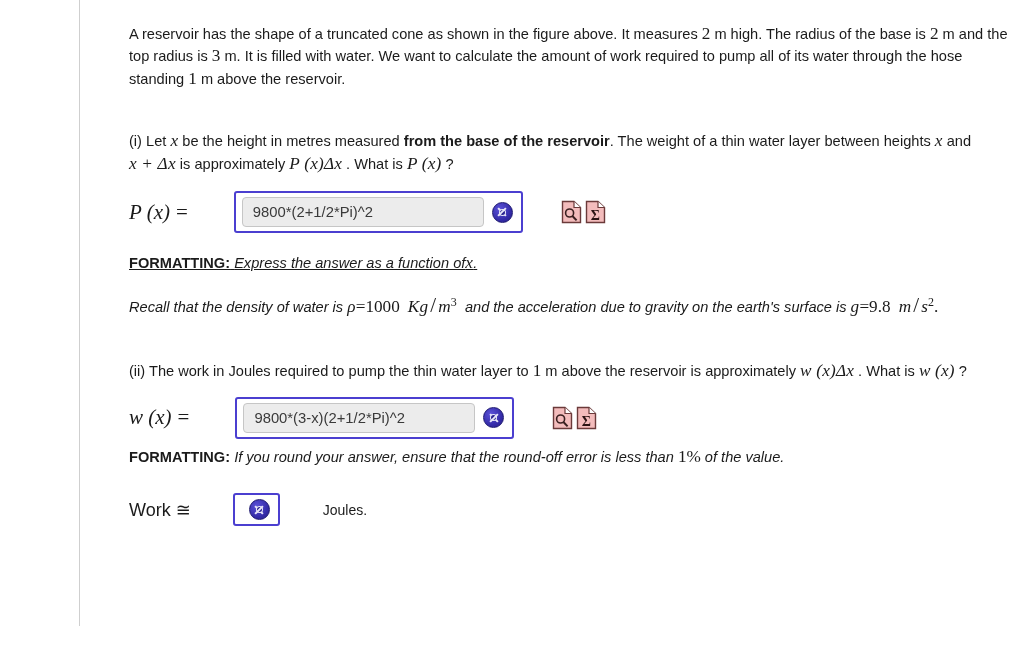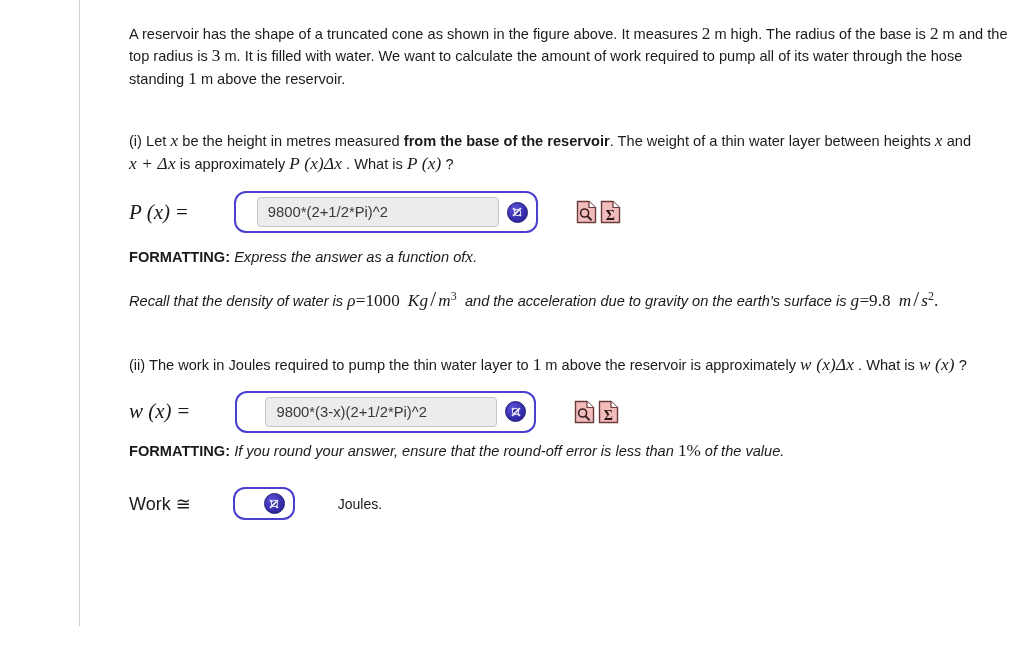--- a/index.html
+++ b/index.html
@@ -92,23 +92,23 @@
   }
 
   
   .answer-row {
     display: flex;
     align-items: center;
     gap: 32px;
   }
   .field-wrap {
     border: 2px solid #4B3FD0;
-    border-radius: 12px;
+    border-radius: 3px;
     background: #ffffff;
-    padding: 4px 5px 4px 21px;
+    padding: 4px 5px 4px 6px;
     display: flex;
     align-items: center;
     box-sizing: border-box;
   }
   .field-box {
     background: #ececec;
     border: 1px solid #c6c6c6;
     border-radius: 4px;
     height: 30px;
     display: flex;
@@ -241,21 +241,21 @@
         <span class="page-icon">
           <svg width="21" height="24" viewBox="0 0 21 24">
             <path d="M1.5 1.5 H13 L19.5 7.5 V22.5 H1.5 Z" fill="#f3bcbc" stroke="#6b3a3a" stroke-width="1.4"></path>
             <path d="M13 1.5 V7.5 H19.5" fill="#ffffff" stroke="#6b3a3a" stroke-width="1.2"></path>
             <text x="10.3" y="19.5" font-family="'Liberation Serif', serif" font-size="14" font-weight="bold" fill="#2b1414" text-anchor="middle">Σ</text>
           </svg>
         </span>
       </div>
     </div>
 
-    <div class="para" style="margin-top:13px;">
+    <div class="para" style="margin-top:19px;text-decoration:underline;">
       <span class="fmt-label">FORMATTING:</span>
       <span class="fmt-italic">Express the answer as a function of</span><span class="m">x</span><span class="fmt-italic">.</span>
     </div>
 
     <div class="recall" style="margin-top:18px; width:812px;">
       <span>Recall that the density of water is</span>
       <span class="m">ρ</span><span class="mop">=</span><span class="mn">1000</span>
       &nbsp;<span class="m">Kg</span><span class="slash">/</span><span class="m">m</span><sup class="mexp">3</sup>
       &nbsp;<span>and the acceleration due to gravity on the earth's surface is</span>
       <span class="m">g</span><span class="mop">=</span><span class="mn">9.8</span>
@@ -270,21 +270,21 @@
       <span>. What is</span>
       <span class="m nb">w (x)</span>
       <span>?</span>
     </div>
 
     <div class="answer-row" style="margin-top:14px;">
       <span class="dmath">
         <span>w (x)</span><span class="eq">=</span>
       </span>
       <div class="field-wrap" style="margin-left:8px;">
-        <div class="field-box" style="width:232px;margin-left:7px;" title="Enter your answer">
+        <div class="field-box" style="width:232px;" title="Enter your answer">
           <span class="field-text">9800*(3-x)(2+1/2*Pi)^2</span>
         </div>
         <span class="dot-btn">
             <span class="dot-core"></span>
           </span>
       </div>
       <div class="tool-btns">
         <span class="page-icon">
           <svg width="21" height="24" viewBox="0 0 21 24">
             <path d="M1.5 1.5 H13 L19.5 7.5 V22.5 H1.5 Z" fill="#f3bcbc" stroke="#6b3a3a" stroke-width="1.4"></path>

